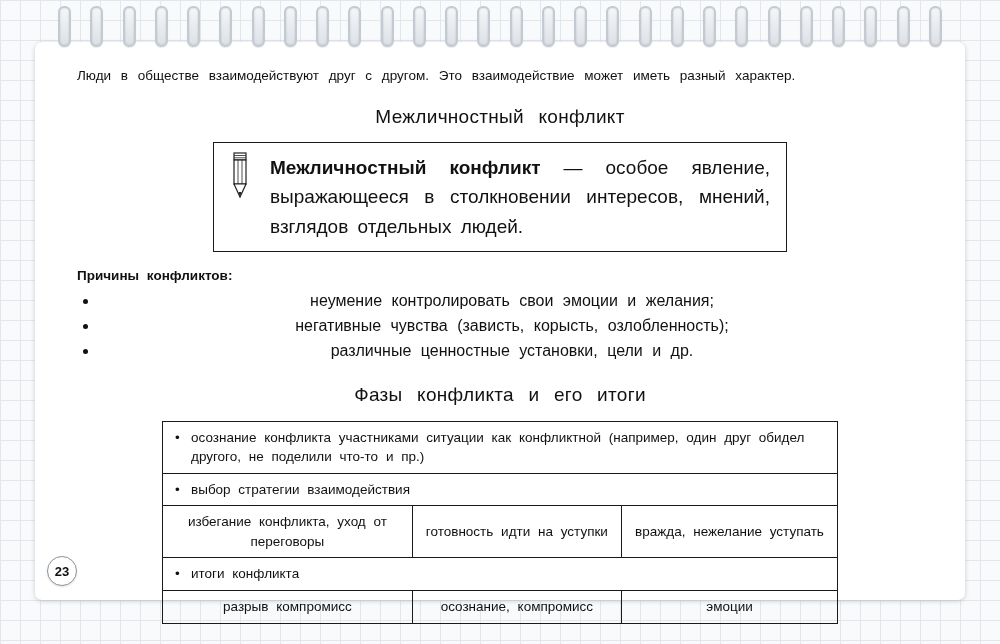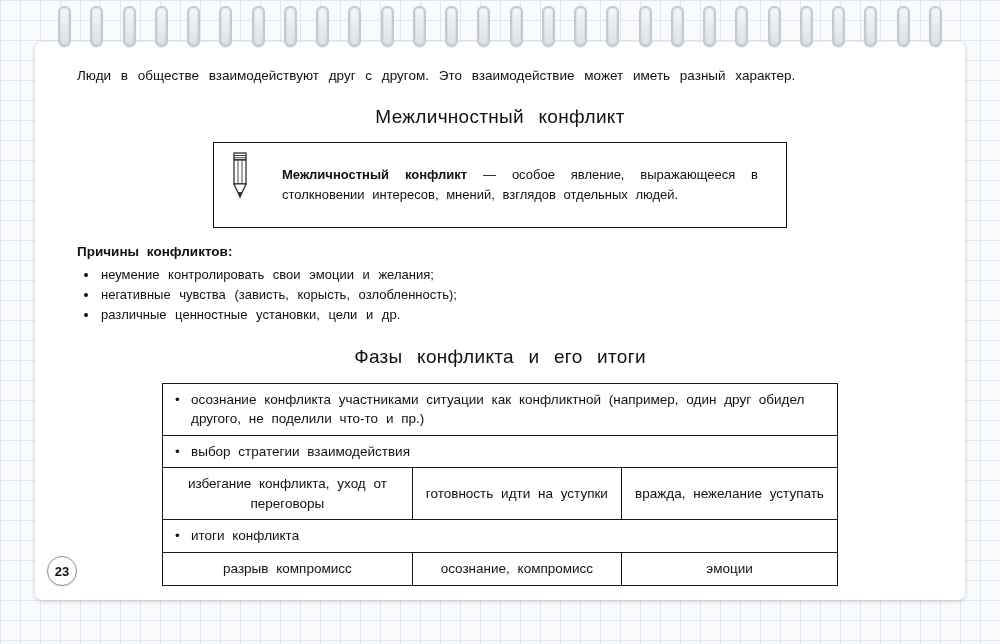--- a/index.html
+++ b/index.html
@@ -89,40 +89,41 @@
     padding: 10px 16px 10px 56px;
     box-sizing: content-box;
     background: #fff;
   }
   .pencil {
     position: absolute;
     left: 14px;
     top: 8px;
   }
   .def-text {
-    margin: 12px;
-    font-size: 13px;
+    margin: 0;
+    font-size: 19px;
     line-height: 1.55;
     text-align: justify;
     word-spacing: 4px;
   }
   .def-text b { word-spacing: 4px; }
 
   .causes { margin: 16px 0 0 0; }
   .causes-label {
     font-size: 13.5px;
     font-weight: bold;
     word-spacing: 4px;
   }
   .causes-list {
     margin: 6px 0 0 0;
     padding: 0 0 0 22px;
-    font-size: 13px;
+    font-size: 16px;
     line-height: 1.55;
     word-spacing: 5px;
+    text-align: center;
   }
   .causes-list li { padding-left: 2px; }
 
   .phases-table {
     width: 676px;
     margin: 15px auto 0 auto;
     border-collapse: collapse;
     font-size: 13.5px;
   }
   .phases-table td {

